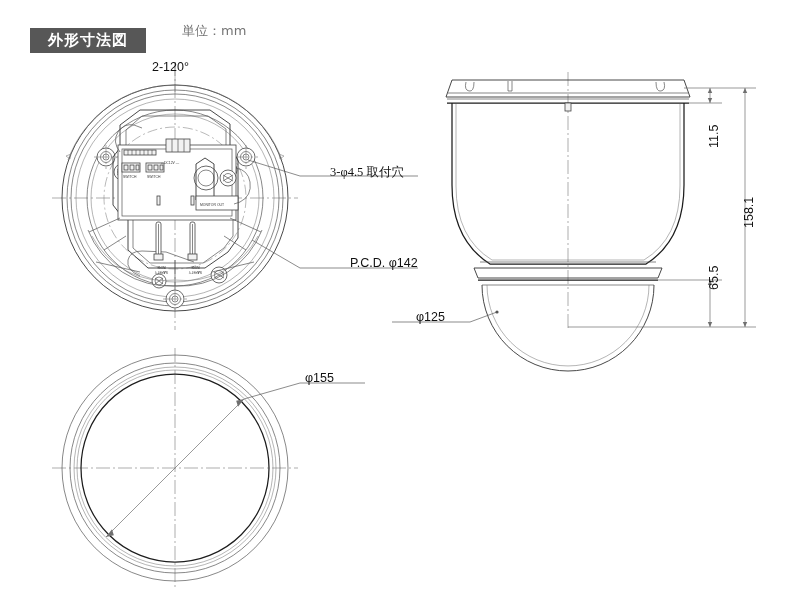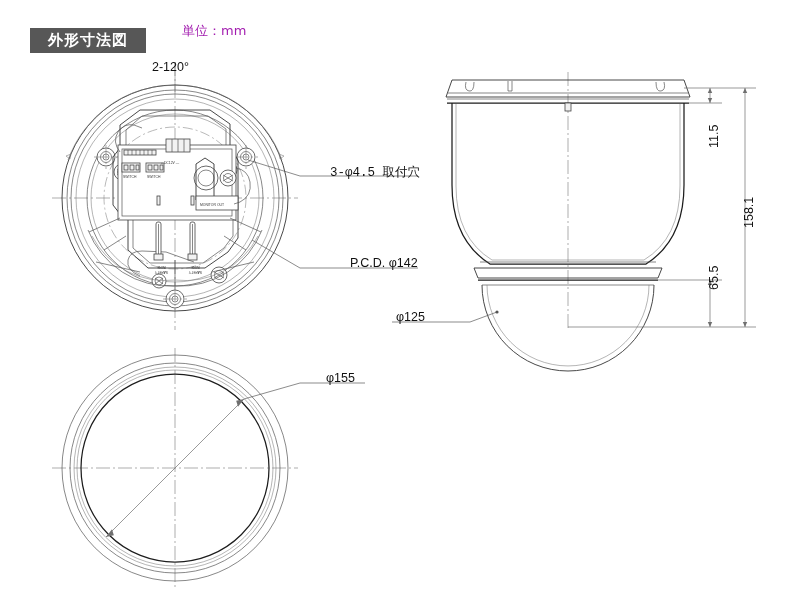--- a/index.html
+++ b/index.html
@@ -38,31 +38,31 @@
     font-weight: bold;
     letter-spacing: 1px;
     font-family: "DejaVu Sans", sans-serif;
   }
   .unit-text {
     position: absolute;
     left: 182px;
     top: 22px;
     font-size: 13px;
     font-family: "DejaVu Sans", sans-serif;
-    color: #a21caf;
+    color: #737373;
   }
   .dim-label {
     position: absolute;
     font-size: 12.5px;
     font-family: "Liberation Sans", sans-serif;
     color: #111;
     white-space: nowrap;
   }
   .dim-label.jp {
-    font-family: Liberation Mono, monospace;
+    font-family: Liberation Serif, serif;
   }
   .rot90 {
     transform: rotate(-90deg);
     transform-origin: left top;
   }
   svg { display:block; }
   .thin   { fill:none; stroke:#555; stroke-width:0.7; }
   .med    { fill:none; stroke:#333; stroke-width:0.9; }
   .thick  { fill:none; stroke:#1d1d1d; stroke-width:1.25; }
   .hair   { fill:none; stroke:#777; stroke-width:0.55; }
@@ -315,23 +315,23 @@
     </g>
 
   </svg>
 
   <div class="dim-label" style="left:152px; top:60px;">2-120°</div>
 
   <div class="dim-label jp" style="left:330px; top:164px;">3-φ4.5 取付穴</div>
 
   <div class="dim-label" style="left:350px; top:256px;">P.C.D. φ142</div>
 
-  <div class="dim-label" style="left:396px; top:310px;">φ125</div>
-
-  <div class="dim-label" style="left:305px; top:371px;margin-left:21px;">φ155</div>
+  <div class="dim-label" style="left:416px; top:310px;">φ125</div>
+
+  <div class="dim-label" style="left:305px; top:371px;">φ155</div>
 
   <div class="dim-label rot90" style="left:707px; top:148px;">11.5</div>
 
   <div class="dim-label rot90" style="left:707px; top:290px;">65.5</div>
 
   <div class="dim-label rot90" style="left:742px; top:228px;">158.1</div>
 
 </div>
 
 </body></html>

